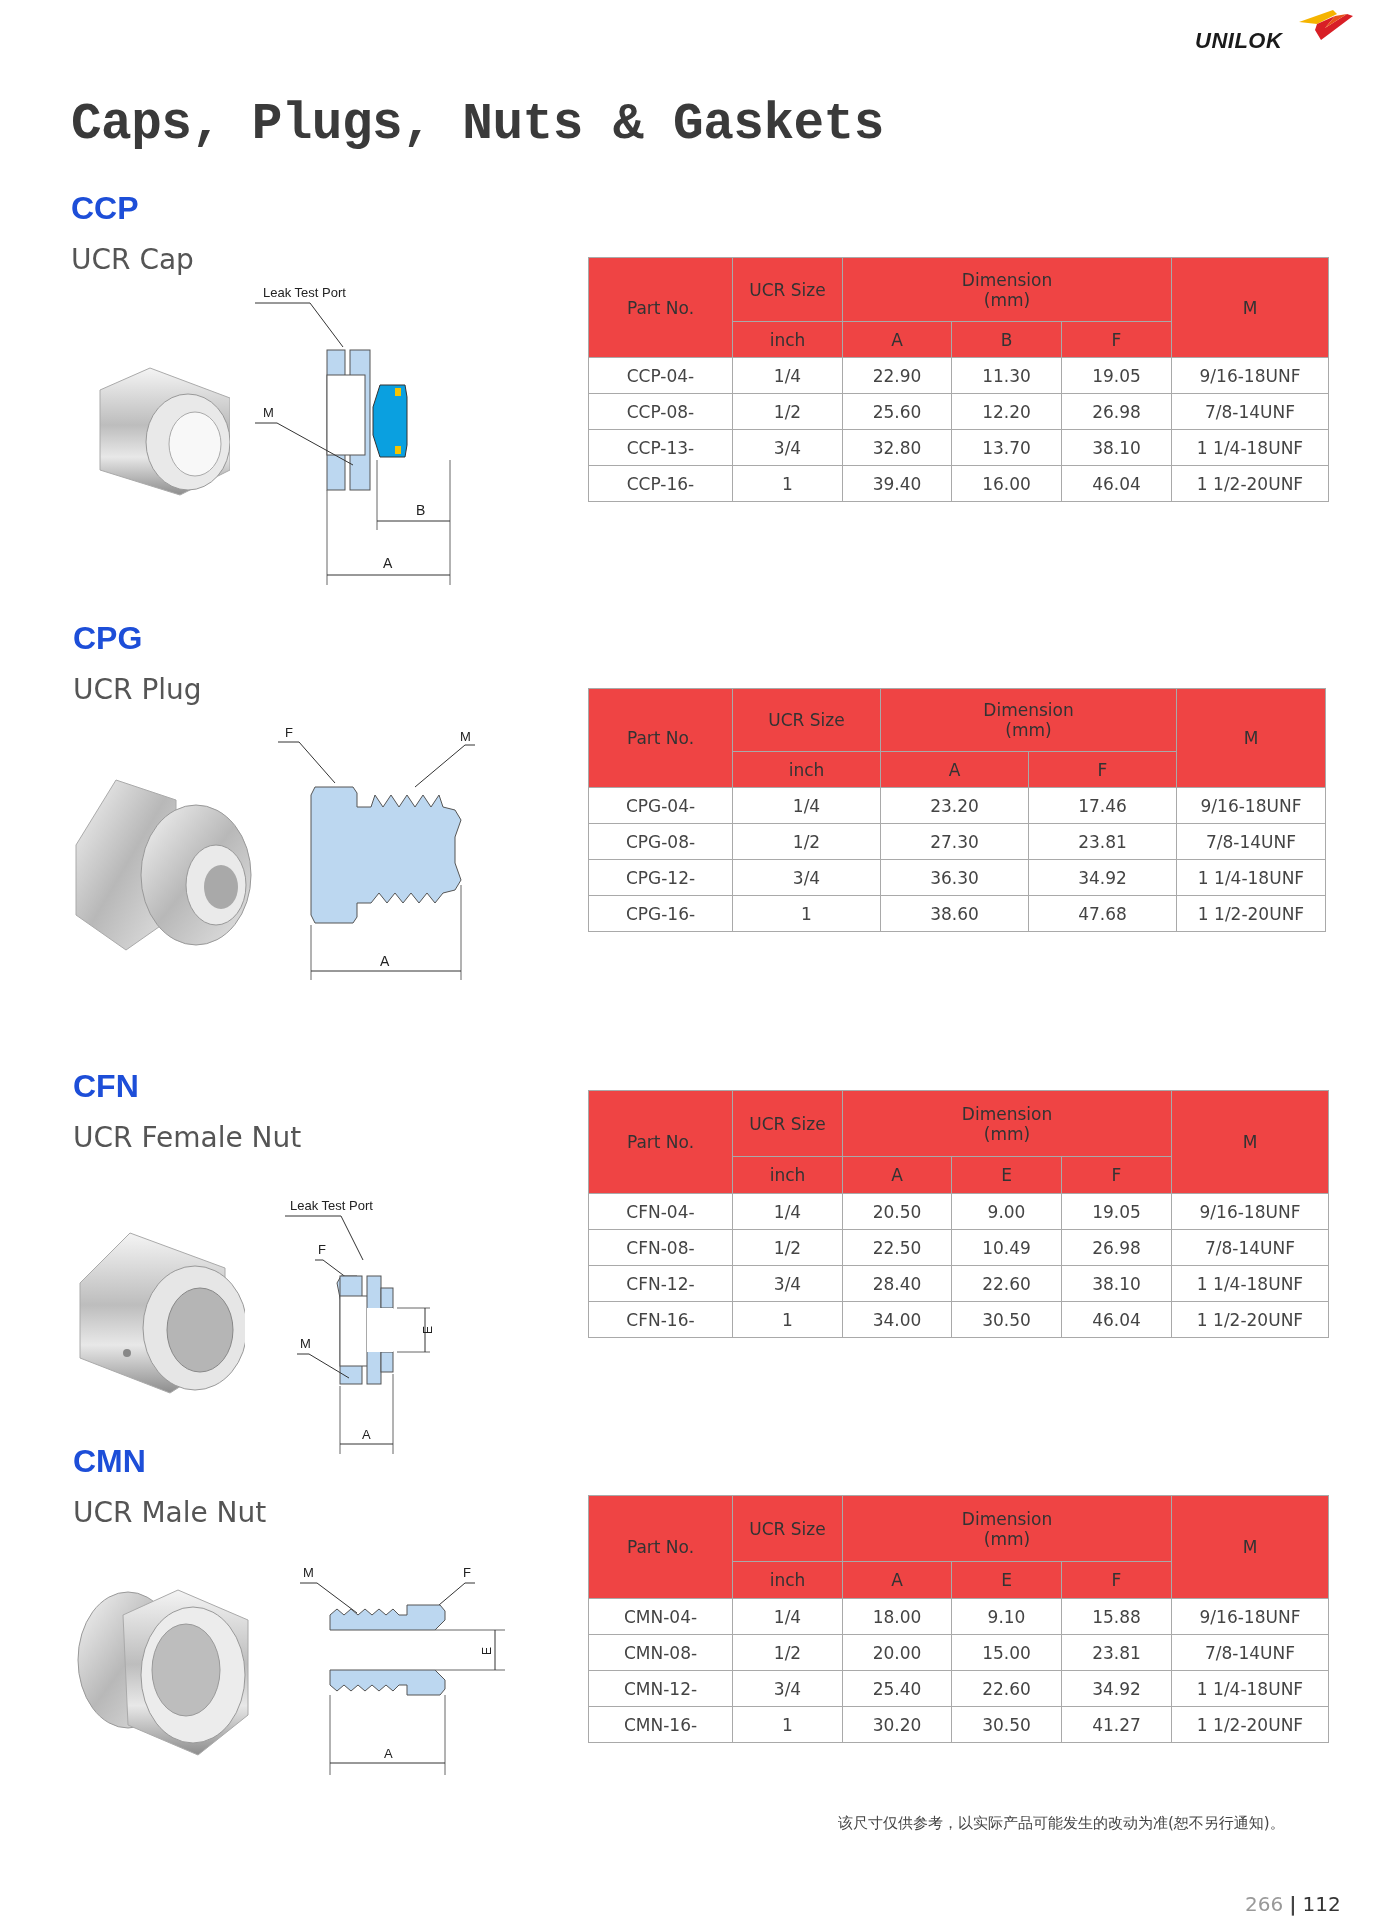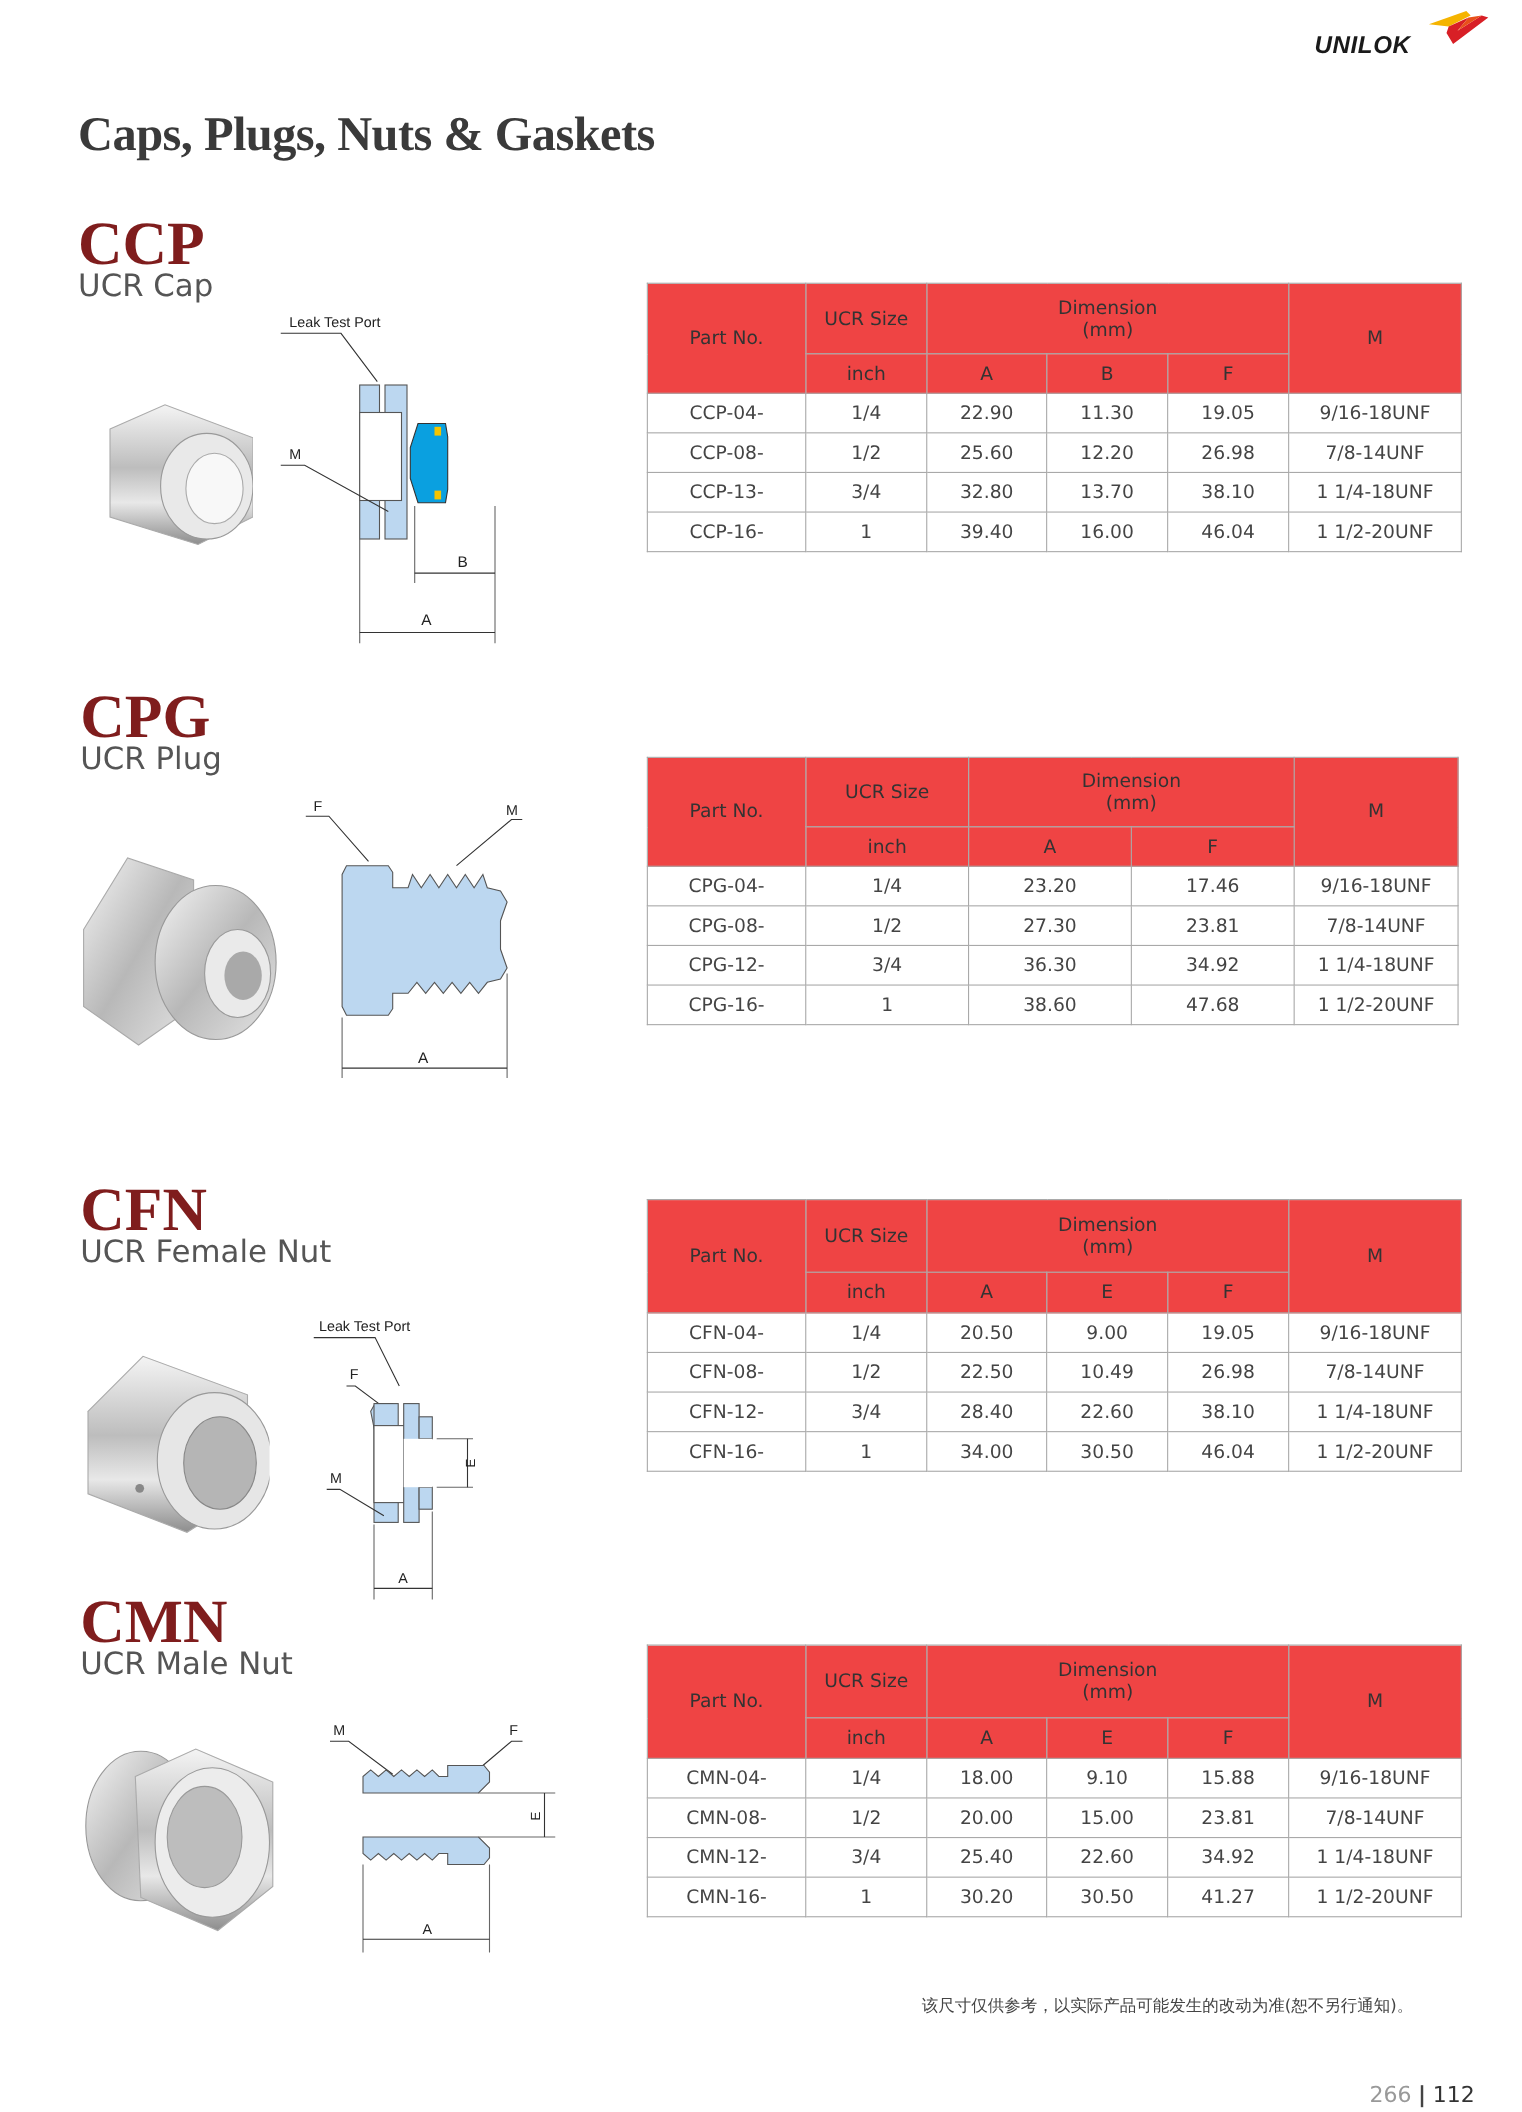--- a/index.html
+++ b/index.html
@@ -1,22 +1,22 @@
 <!DOCTYPE html>
 <html><head>
 <meta charset="utf-8">
 <style>
   html, body { margin:0; padding:0; }
   body { width:1384px; height:1920px; background:#ffffff; position:relative; overflow:hidden;
          font-family:"DejaVu Sans", sans-serif; color:#333; }
   .abs { position:absolute; }
   .logo { left:1195px; top:6px; width:160px; height:46px; }
   .logo-text { position:absolute; left:0; top:22px; font-family:"Liberation Sans", sans-serif; font-weight:bold; font-style:italic; font-size:22px; color:#1a1a1a; letter-spacing:0.5px; }
-  .page-title { left:71px; top:96px; font-size:44px; font-weight:bold; color:#3a3a3a; font-family:Liberation Serif, serif; letter-spacing:-0.5px; }
-  .sec-code { font-family:Liberation Serif, serif; font-weight:bold; font-size:56px; color:#7f1d1d; }
+  .page-title { left:71px; top:96px; font-size:51px; font-weight:bold; color:#3a3a3a; font-family:Liberation Mono, monospace; letter-spacing:-0.5px; }
+  .sec-code { font-family:Liberation Sans, sans-serif; font-weight:bold; font-size:32px; color:#1d4ed8; }
   .sec-name { font-family:"DejaVu Sans", sans-serif; font-size:28px; color:#555; }
   table.spec { position:absolute; border-collapse:collapse; font-family:"DejaVu Sans", sans-serif; font-size:17px; color:#444; }
   table.spec td, table.spec th { border:1.5px solid #a9a9a9; text-align:center; font-weight:normal; padding:0; }
   table.spec th { background:#ef4444; color:#333; }
   table.spec tr.body td { height:35px; }
   .note { left:838px; top:1814px; font-size:15px; color:#444; }
   .pages { left:1245px; top:1892px; font-size:20px; }
   .pages .p1 { color:#999; }
   .pages .sep { color:#444; margin:0 6px; font-weight:bold; }
   .pages .p2 { color:#333; }

